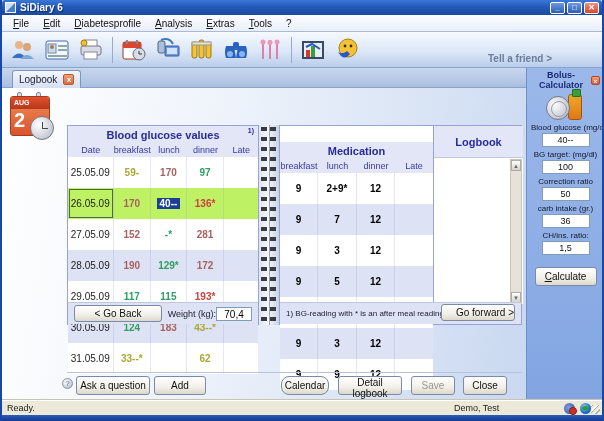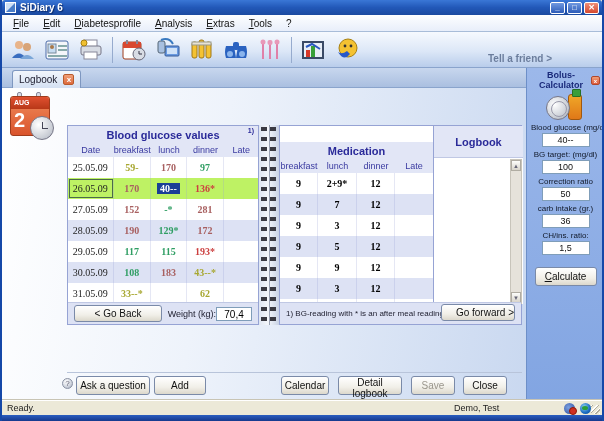--- a/index.html
+++ b/index.html
@@ -83,21 +83,21 @@
   .rings-l, .rings-r { position:absolute; top:2px; bottom:2px; width:6px;
     background:repeating-linear-gradient(180deg,#3a3a42 0 4px,rgba(0,0,0,0) 4px 10px); }
   .rings-l { left:2px; } .rings-r { right:3px; }
   #binding .spine { position:absolute; left:10px; top:0; width:1px; height:100%; background:#9aa2b4; }
 
   .pg-title { height:17px; display:flex; align-items:center; justify-content:center;
     font-size:11px; font-weight:bold; color:#2a2a99; background:#e2e6f6; position:relative; }
   .pg-title .fnref { position:absolute; right:4px; top:1px; font-size:7px; font-weight:bold; color:#2a2a99; }
   .col-heads { display:flex; height:14px; background:#e2e6f6; }
   .col-heads .ch { font-size:9px; color:#3a3aa0; text-align:center; line-height:14px; }
-  .g-row, .m-row { display:flex; height:21px; background:#fff;font-family:Liberation Serif, serif; }
+  .g-row, .m-row { display:flex; height:31px; background:#fff; }
   .g-row.alt, .m-row.alt { background:#dde2f4; }
   .cell { display:flex; align-items:center; justify-content:center; font-size:10px;
     border-right:1px solid rgba(150,160,210,.25); }
   .cell.date { color:#222; }
   .cell.val { font-weight:bold; }
   .val.ok   { color:#2f9e63; }
   .val.high { color:#a86060; }
   .val.vhigh{ color:#cc4040; }
   .val.low  { color:#a8a832; }
   .val.sel span { background:#1b3f96; color:#fff; padding:0 3px; }
@@ -132,21 +132,21 @@
     text-align:center; line-height:13px; }
   #go-forward { position:absolute; right:6px; bottom:3px; width:74px; height:17px; line-height:15px;text-align:right; }
   
   #btn-sep { position:absolute; left:65px; top:284px; width:455px; height:1px; background:#b8c4da; }
   #bottom-btns { position:absolute; left:0; top:288px; width:100%; height:22px; }
   .help-ico { position:absolute; left:60px; top:2px; width:11px; height:11px; border-radius:50%;
     background:radial-gradient(circle at 35% 30%,#fff,#cfd4de 60%,#9aa2b4); border:1px solid #8a92a4;
     color:#667; font-size:8px; text-align:center; line-height:10px; }
   #btn-ask   { position:absolute; left:74px;  width:74px; height:19px;text-align:center; }
   #btn-add   { position:absolute; left:152px; width:52px; height:19px; }
-  #btn-calendar { position:absolute; left:279px; width:48px; height:19px; }
+  #btn-calendar { position:absolute; left:279px; width:48px; height:19px;border-radius:8px; }
   #btn-detail   { position:absolute; left:336px; width:64px; height:19px; }
   #btn-save     { position:absolute; left:409px; width:44px; height:19px; }
   #btn-close    { position:absolute; left:461px; width:44px; height:19px; }
   
   #sidebar { position:absolute; left:524px; top:68px; width:78px; height:332px;
     background:linear-gradient(180deg,#9cb8ea,#82a5e2); border-left:1px solid #6d8fc8; padding-top:14px; }
   #sb-head { position:absolute; left:0; top:2px; width:100%; padding:0 4px;
     display:flex; align-items:center; }
   #sb-title { flex:1; text-align:center; font-size:9px; font-weight:bold; color:#1a2a7a; }
   #sb-close { width:9px; height:9px; background:linear-gradient(180deg,#f0a07a,#dd5a3c); border:1px solid #b0482c;
@@ -372,21 +372,21 @@
           </div>
           <div class="g-row">
             <div class="cell date gw0">29.05.09</div>
             <div class="cell val gw1 ok">117</div>
             <div class="cell val gw2 ok">115</div>
             <div class="cell val gw3 vhigh">193*</div>
             <div class="cell val gw4"></div>
           </div>
           <div class="g-row alt">
             <div class="cell date gw0">30.05.09</div>
-            <div class="cell val gw1 ok">108</div>
+            <div class="cell val gw1 ok">124</div>
             <div class="cell val gw2 high">183</div>
             <div class="cell val gw3 low">43--*</div>
             <div class="cell val gw4"></div>
           </div>
           <div class="g-row">
             <div class="cell date gw0">31.05.09</div>
             <div class="cell val gw1 low">33--*</div>
             <div class="cell val gw2"></div>
             <div class="cell val gw3 low">62</div>
             <div class="cell val gw4"></div>

